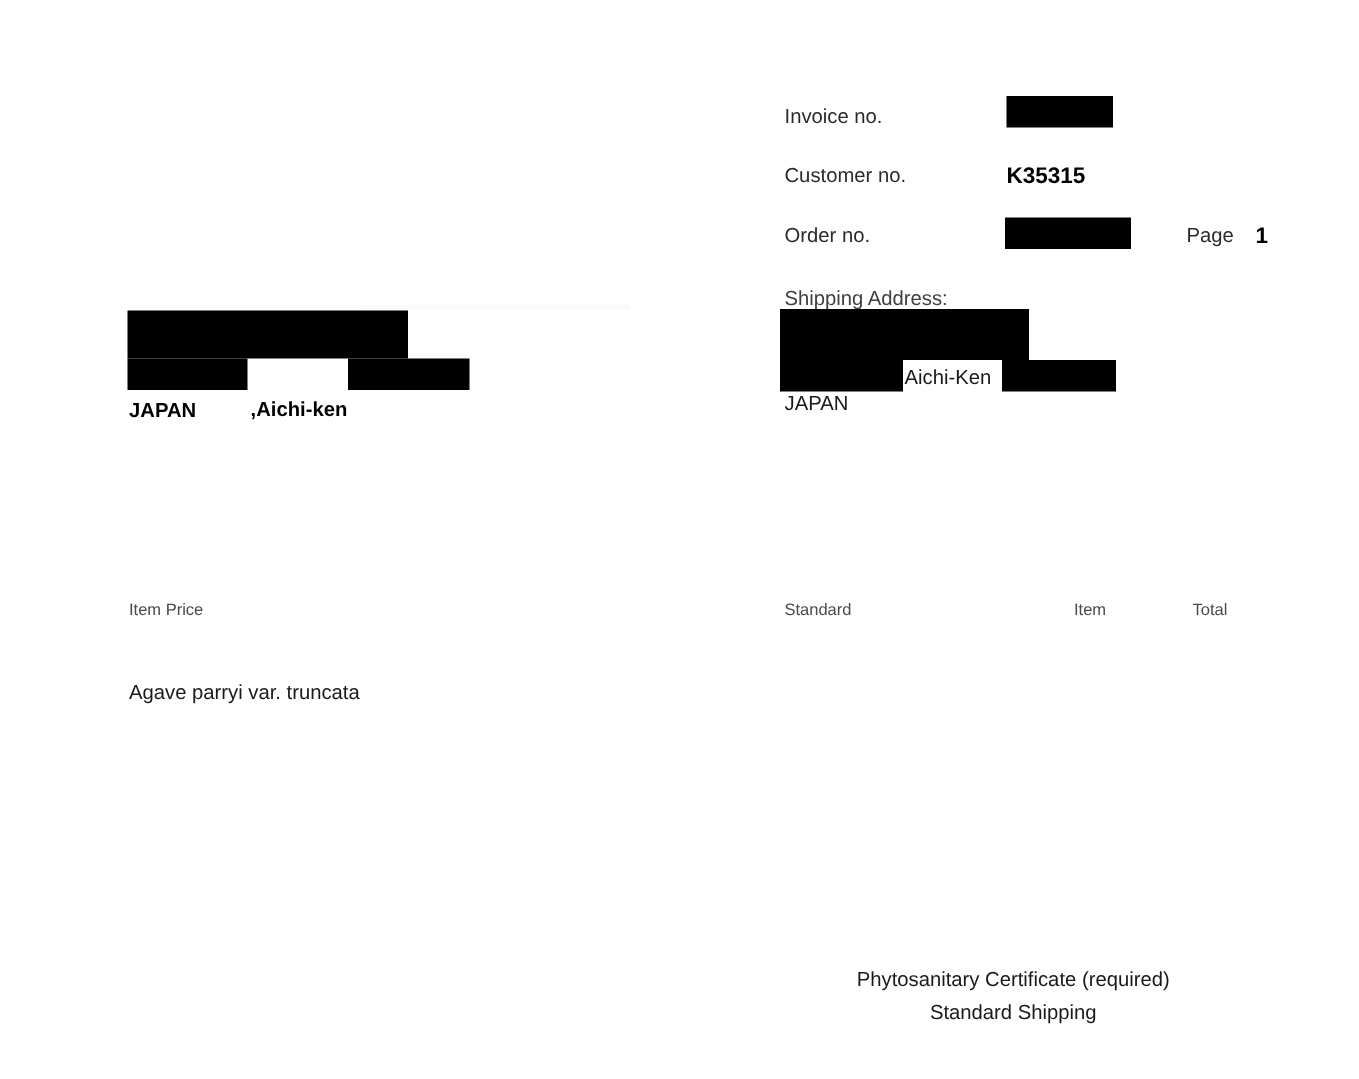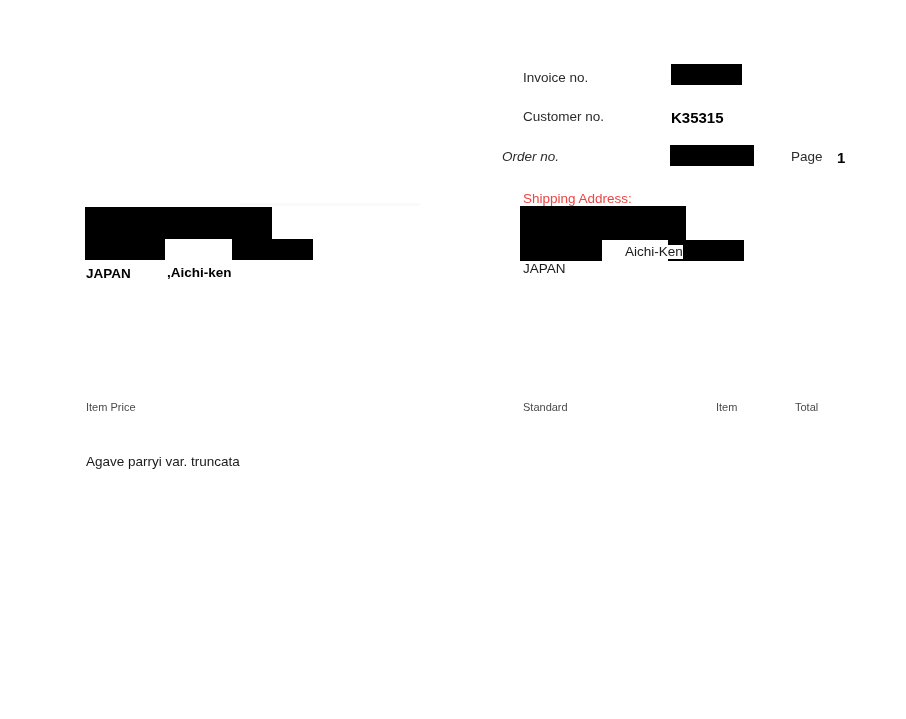--- a/index.html
+++ b/index.html
@@ -62,49 +62,48 @@
     line-height: 1;
     white-space: nowrap;
   }
 
   #lbl-invoice-no { left: 523px; top: 71px; }
   #bar-invoice-no { left: 671px; top: 64px; width: 71px; height: 21px; }
 
   #lbl-customer-no { left: 523px; top: 110px; }
   #val-customer-no { left: 671px; top: 110px; }
 
-  #lbl-order-no { left: 502px; top: 150px; font-style: italic; }
+  #lbl-order-no { left: 523px; top: 150px; }
   #bar-order-no { left: 670px; top: 145px; width: 84px; height: 21px; }
 
   #lbl-page { left: 791px; top: 150px; }
   #val-page { left: 837px; top: 150px; }
 
   
   #lbl-shipping {
     position: absolute;
     left: 523px;
     top: 192px;
     font-size: 13.5px;
-    color: #ef4444;
+    color: #404040;
     line-height: 1;
     white-space: nowrap;
   }
   #ship-bar-1 { left: 520px; top: 206px; width: 166px; height: 34px; }
   #ship-bar-2 { left: 520px; top: 240px; width: 82px; height: 21px; }
   #ship-bar-3 { left: 668px; top: 240px; width: 76px; height: 21px; }
   #ship-aichi {
     position: absolute;
     left: 603px;
     top: 245px;
     font-size: 13.5px;
     color: #1a1a1a;
     line-height: 1;
     white-space: nowrap;
     background: #ffffff;
-    padding-left: 22px;
   }
   #ship-country {
     position: absolute;
     left: 523px;
     top: 262px;
     font-size: 13.5px;
     color: #1a1a1a;
     line-height: 1;
     white-space: nowrap;
   }
@@ -219,14 +218,18 @@
 
   <div id="ship-country">JAPAN</div>
 
   <div class="col-head" id="head-item">Item Price</div>
   <div class="col-head" id="head-quantity">Standard</div>
   <div class="col-head" id="head-price">Item</div>
   <div class="col-head" id="head-total">Total</div>
 
   <div class="item-cell" id="item-name-0">Agave parryi var. truncata</div>
 
+  <div class="footer">
+    <div>Phytosanitary Certificate (required)</div>
+    <div>Standard Shipping</div>
+  </div>
 
 </div>
 
 </body></html>

